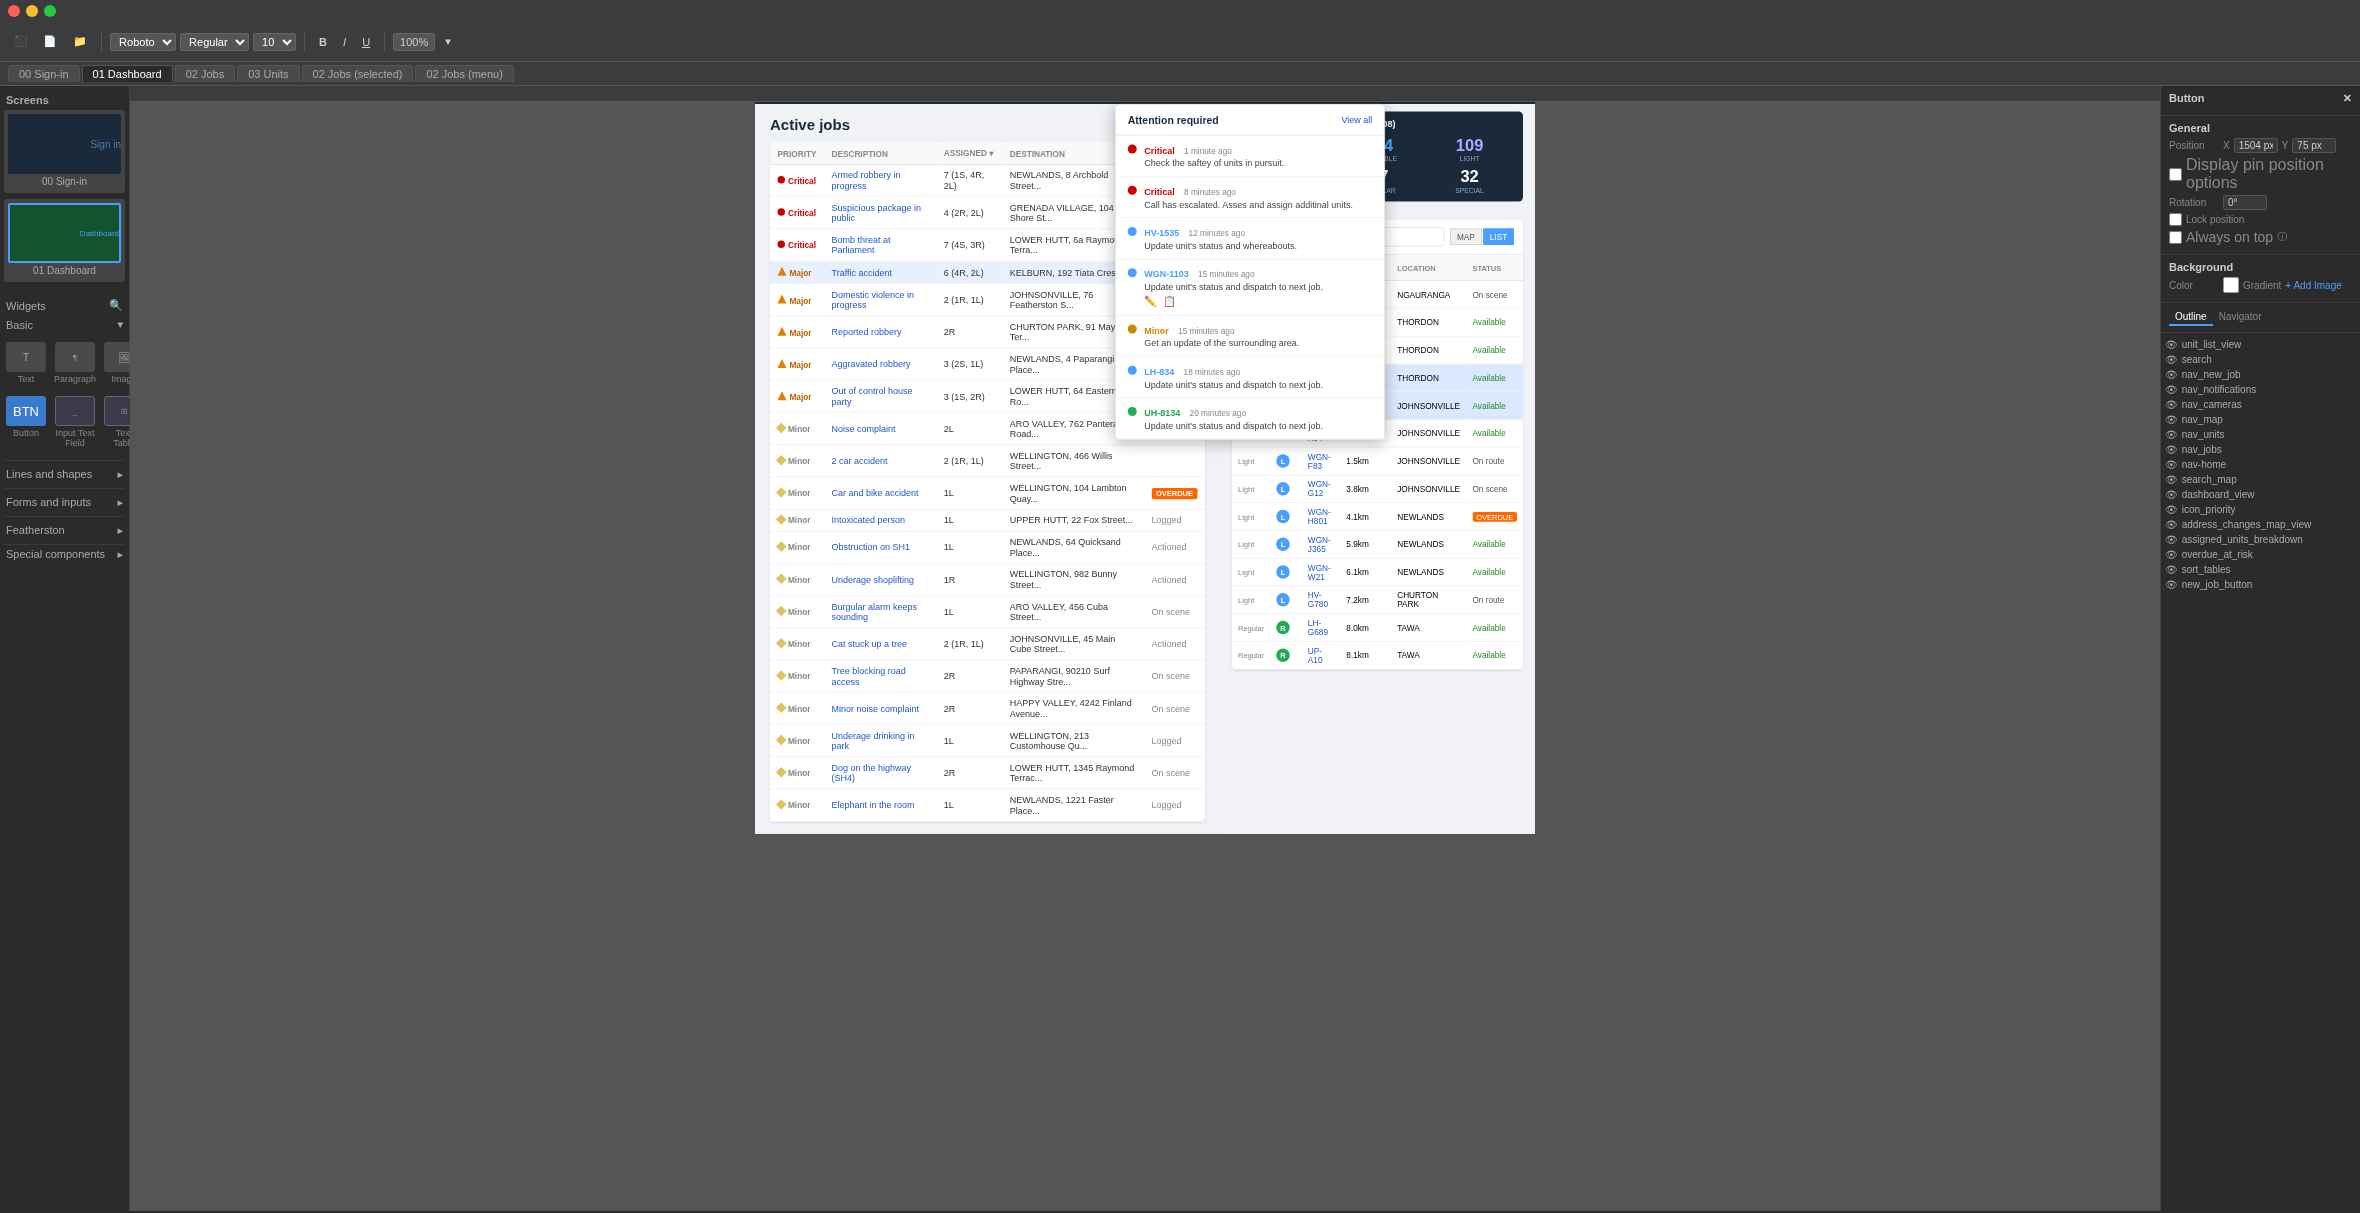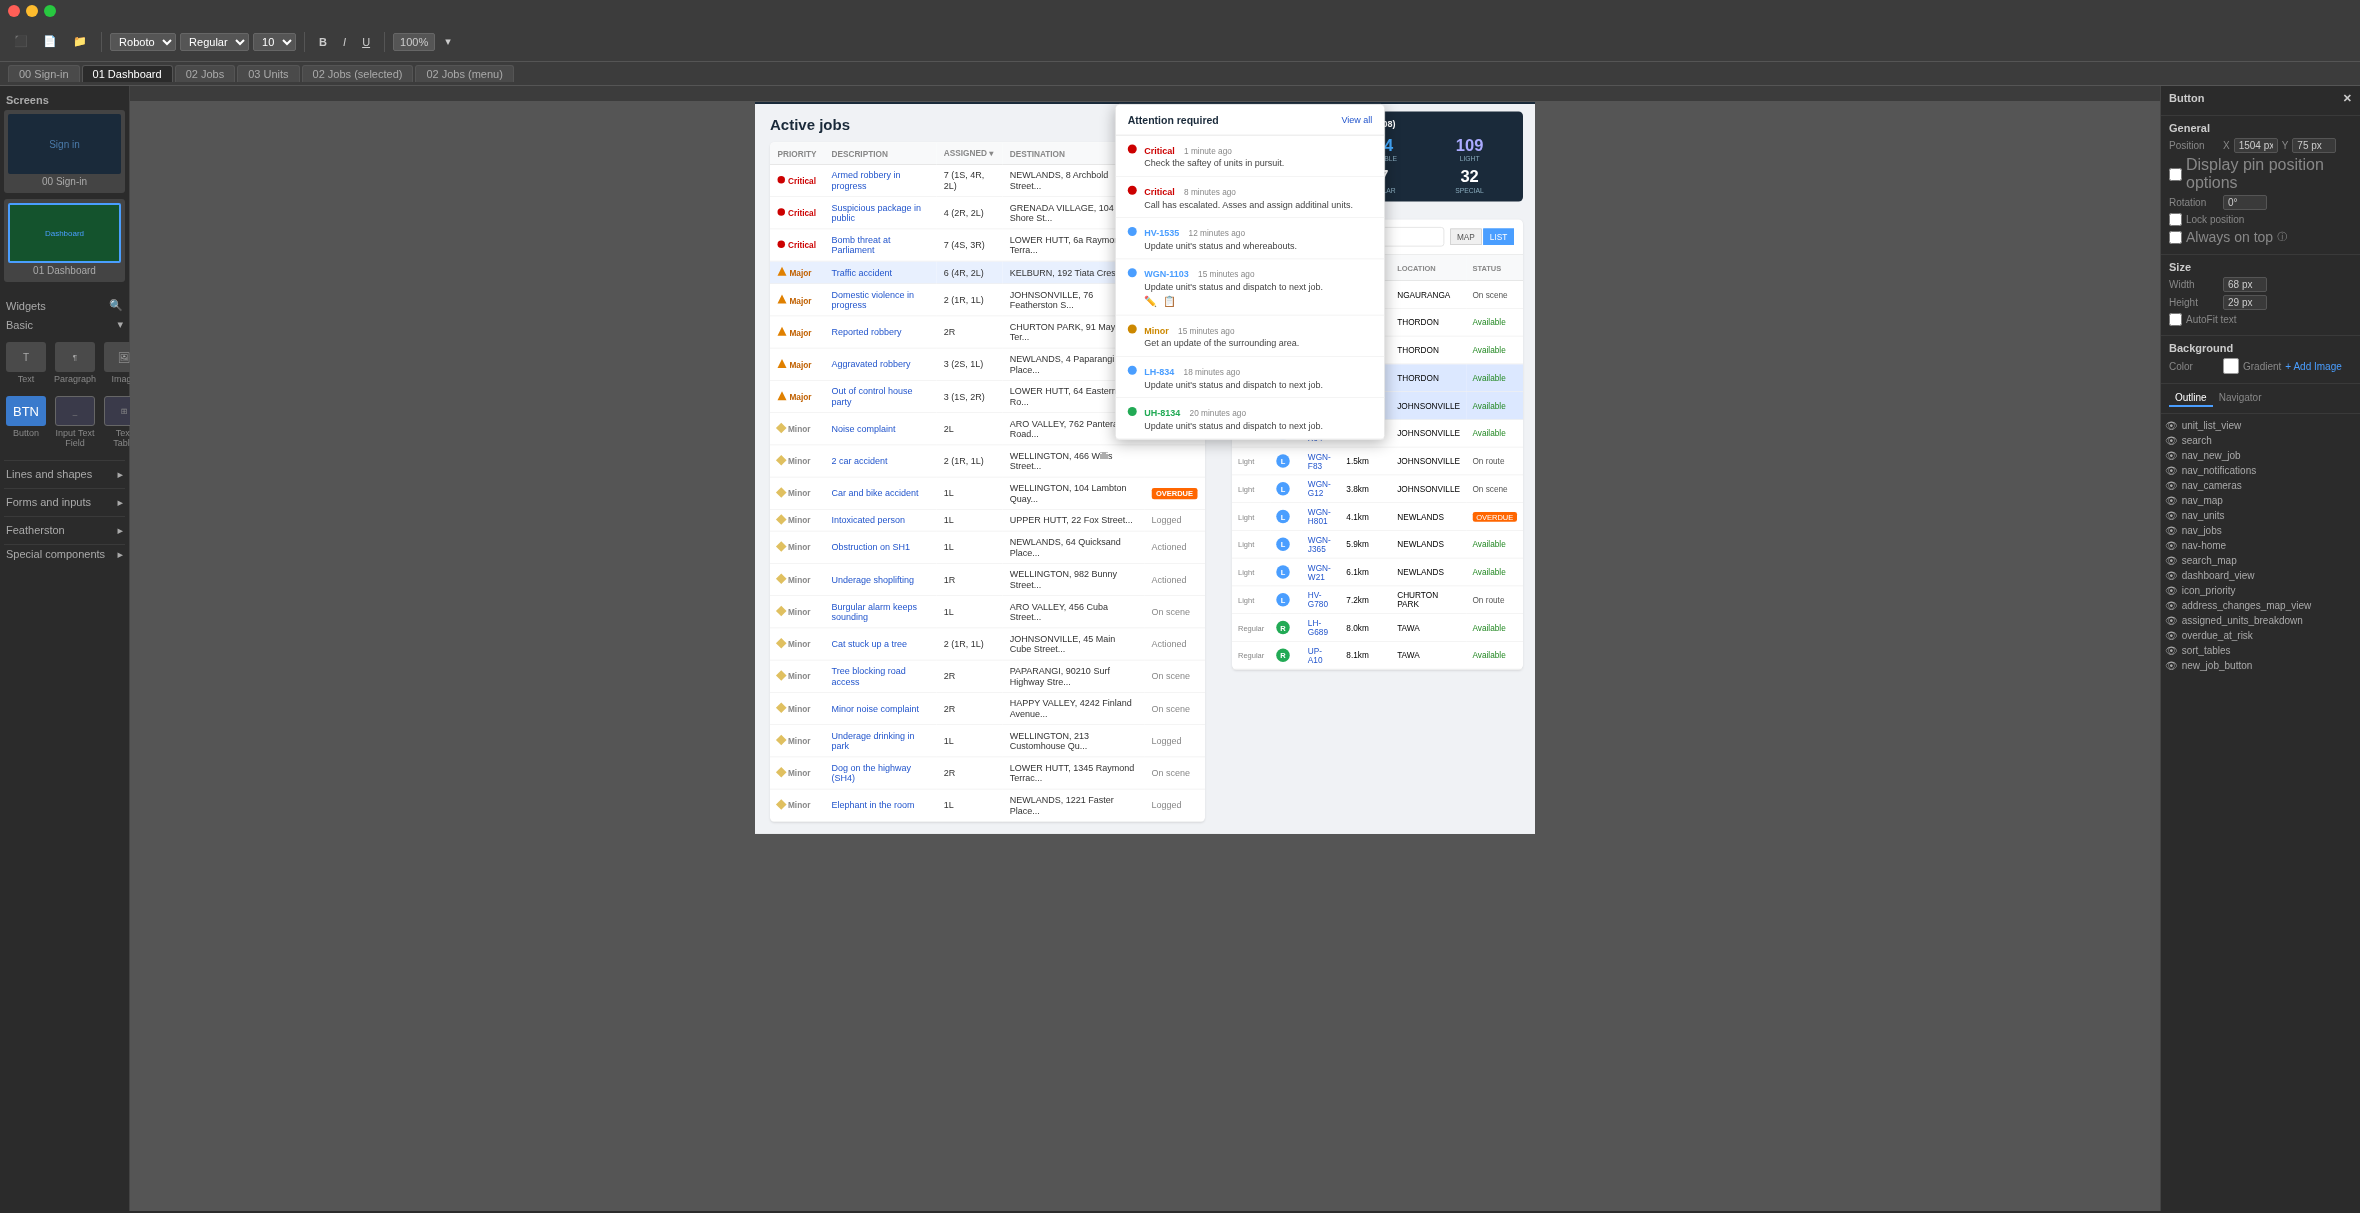--- a/index.html
+++ b/index.html
@@ -70,21 +70,21 @@
       border-radius: 3px;
       margin-bottom: 6px;
       cursor: pointer;
       padding: 4px;
     }
     .screen-thumb-img {
       width: 100%;
       height: 60px;
       background: #1a3a5c;
       border-radius: 2px;
-      display: flex; align-items: center; justify-content: center;
+      display: flex; align-items: center; justify-content: flex-end;
     }
     .screen-label { font-size: 10px; color: #aaa; text-align: center; padding: 2px 0; }
     .screen-thumb.active .screen-thumb-img { border: 2px solid #4a9eff; }
 
     
     .right-panel {
       width: 200px;
       background: #2b2b2b;
       border-left: 1px solid #444;
       display: flex;
@@ -818,35 +818,20 @@
         <input type="checkbox" style="">
         <span style="font-size:10px;color:#888;">Lock position</span>
       </div>
       <div class="prop-row">
         <input type="checkbox" style="">
         <span style="font-size:14px;color:#888;">Always on top</span>
         <span style="font-size:10px;color:#888;">ⓘ</span>
       </div>
     </div>
     <div class="prop-section">
-      <div class="prop-header">Size</div>
-      <div class="prop-row">
-        <span class="prop-label">Width</span>
-        <input class="prop-input" value="68 px" style="">
-      </div>
-      <div class="prop-row">
-        <span class="prop-label">Height</span>
-        <input class="prop-input" value="29 px" style="">
-      </div>
-      <div class="prop-row">
-        <input type="checkbox" style="">
-        <span style="font-size:10px;color:#888;">AutoFit text</span>
-      </div>
-    </div>
-    <div class="prop-section">
       <div class="prop-header">Background</div>
       <div class="prop-row">
         <span class="prop-label">Color</span>
         <div style="width:16px;height:16px;background:#fff;border:1px solid #999;border-radius:2px;"></div>
         <span style="font-size:10px;color:#888;">Gradient</span>
         <span style="font-size:10px;color:#4a9eff;">+ Add Image</span>
       </div>
     </div>
 
     <div class="prop-section">

